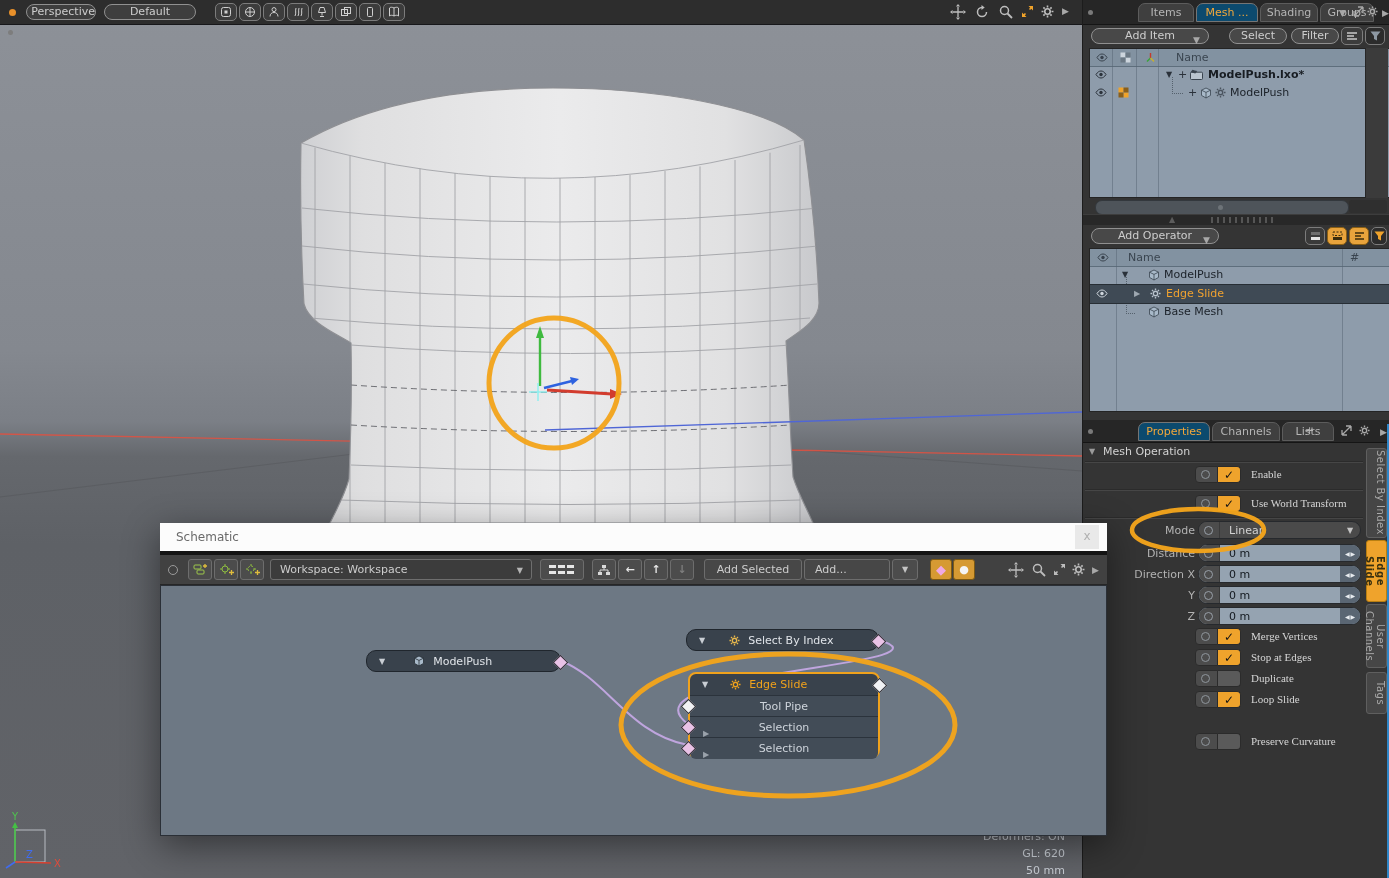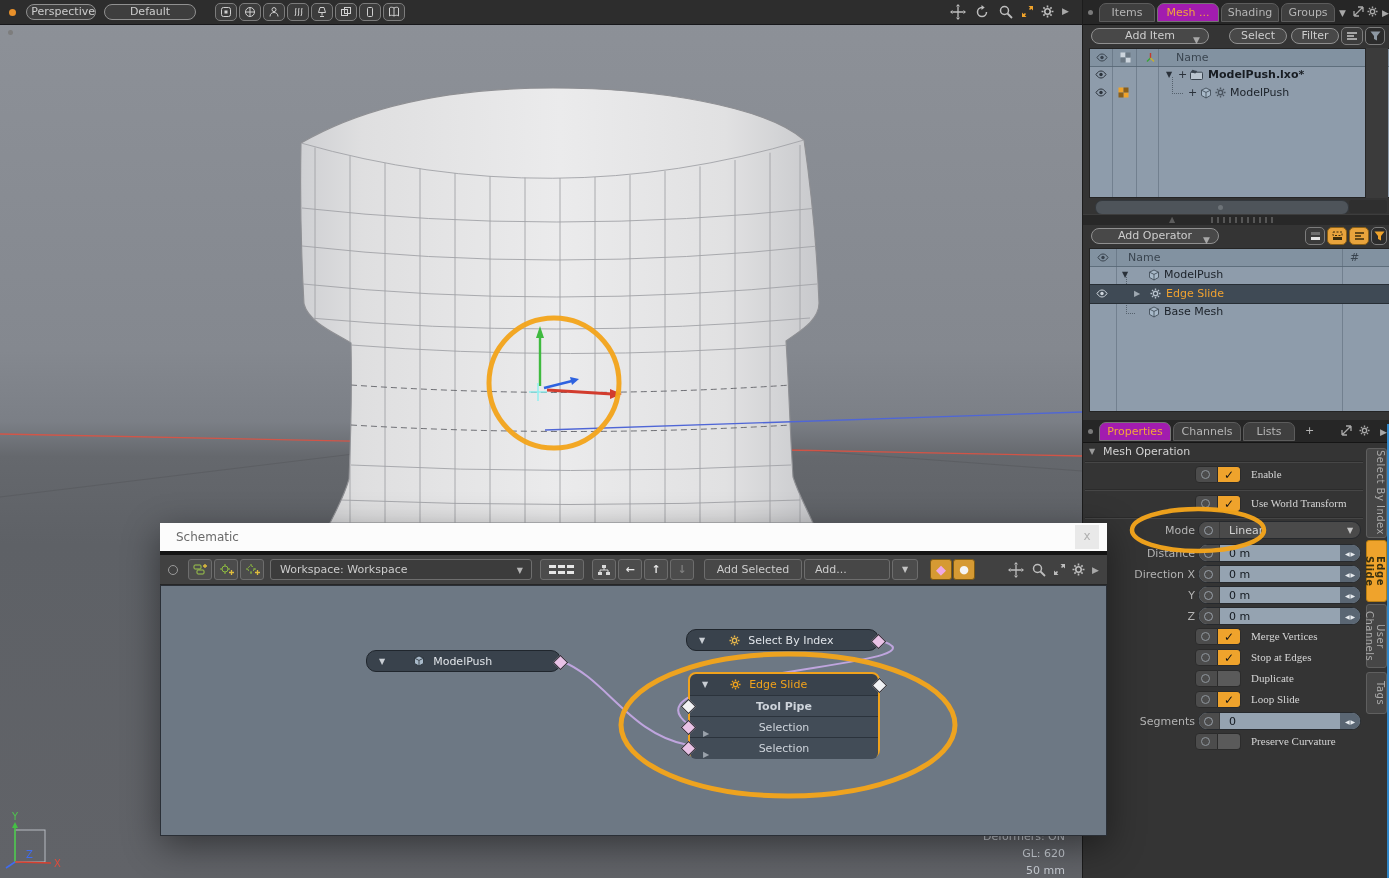--- a/index.html
+++ b/index.html
@@ -13,22 +13,22 @@
   .pill{position:absolute;box-sizing:border-box;height:16px;background:#3e3e3e;border:1px solid #909090;
         border-radius:8px;color:#cdcdcd;font-size:11px;text-align:center;line-height:14px;cursor:default;}
   .ibtn{position:absolute;box-sizing:border-box;width:22px;height:18px;background:#3c3c3c;border:1px solid #7c7c7c;
         border-radius:5px;display:flex;align-items:center;justify-content:center;}
   .dot{position:absolute;border-radius:50%;}
   .hud{position:absolute;color:#c9ced5;font-size:11px;text-align:right;line-height:17px;}
   
   #rp{left:1082px;top:0;width:307px;height:878px;background:#343434;border-left:1px solid #1c1c1c;z-index:30;}
   .tabbar{position:absolute;left:0;width:307px;height:24px;background:#262626;border-bottom:1px solid #151515;}
   .tab{position:absolute;top:3px;height:19px;box-sizing:border-box;background:#3f3f3f;border:1px solid #5c5c5c;
-       border-radius:7px 7px 0 0;color:#b5b5b5;font-size:11px;text-align:center;line-height:17px;}
-  .tab.active{background:#a21caf;color:#f2a73a;border-color:#757575;}
+       border-radius:7px 7px 0 0;color:#b5b5b5;font-size:11px;text-align:center;line-height:17px;margin-left:39px;}
+  .tab.active{background:#0c4a6e;color:#f2a73a;border-color:#757575;}
   .mini{position:absolute;color:#a8a8a8;font-size:9px;}
   .list{position:absolute;left:6px;width:309px;background:#8e9cab;border:1px solid #242424;box-sizing:border-box;}
   .lhead{position:absolute;left:0;right:0;top:0;height:17px;background:#8292a1;border-bottom:1px solid #5e6e7c;
          color:#3a4550;font-size:11px;}
   .colsep{position:absolute;top:0;bottom:0;width:1px;background:rgba(85,100,115,.5);}
   .lrow{position:absolute;left:0;right:0;height:18px;font-size:11px;color:#1b2128;}
   .lrow.sel{background:#3f4a55;border-top:1px solid #272e35;border-bottom:1px solid #272e35;color:#f0a230;}
   .treedot{position:absolute;border-left:1px dotted #55616d;border-bottom:1px dotted #55616d;}
   .scrollstrip{position:absolute;background:#3b3b3b;border-left:1px solid #272727;}
   .hscroll{position:absolute;height:13px;background:#4e545a;border:1px solid #33383d;border-radius:7px;}
@@ -588,31 +588,20 @@
     </div>
     <div class="prow" style="top:690px;">
       <span class="chk on">
         <span class="chk-off"></span>
         <span class="chk-on">
             <b class="tick">✓</b>
           </span>
         </span>
       <span class="chklab">Loop Slide</span>
     </div>
-    <div class="prow" style="top:711px;">
-      <span class="plab">Segments</span>
-      <span class="pfield">
-        <span class="fc"></span>
-        <span class="fv">0</span>
-        <span class="fsp">
-            <i>◀</i>
-            <i>▶</i>
-          </span>
-        </span>
-    </div>
     <div class="prow" style="top:732px;">
       <span class="chk">
         <span class="chk-off"></span>
         <span class="chk-on">
             <b class="tick">✓</b>
           </span>
         </span>
       <span class="chklab">Preserve Curvature</span>
     </div>
 
@@ -766,21 +755,21 @@
             <svg width="11" height="11" viewBox="0 0 12 12">
                 <g stroke="#f0a21c" stroke-width="1.5" fill="none">
                   <circle cx="6" cy="6" r="2.4"></circle>
                   <path d="M6 .5V2.2M6 9.8v1.7M.5 6h1.7M9.8 6h1.7M2.2 2.2l1.2 1.2M8.6 8.6l1.2 1.2M9.8 2.2L8.6 3.4M3.4 8.6L2.2 9.8"></path>
                 </g>
               </svg>
             </span>
           <span style="color:#f0a21c;font-size:11px;">Edge Slide</span>
           <span class="port white" style="right:-7px;top:6px;"></span>
         </div>
-        <div class="esrow" style="top:21px;font-weight:bold;">
+        <div class="esrow" style="top:21px;">
           <span>Tool Pipe</span>
           <span class="port white" style="left:-7px;top:5px;"></span>
         </div>
         <div class="esrow" style="top:42px;">
           <span class="nrowtri">▶</span>
           <span>Selection</span>
           <span class="port" style="left:-7px;top:5px;"></span>
         </div>
         <div class="esrow" style="top:63px;border-radius:0 0 6px 6px;">
           <span class="nrowtri">▶</span>

